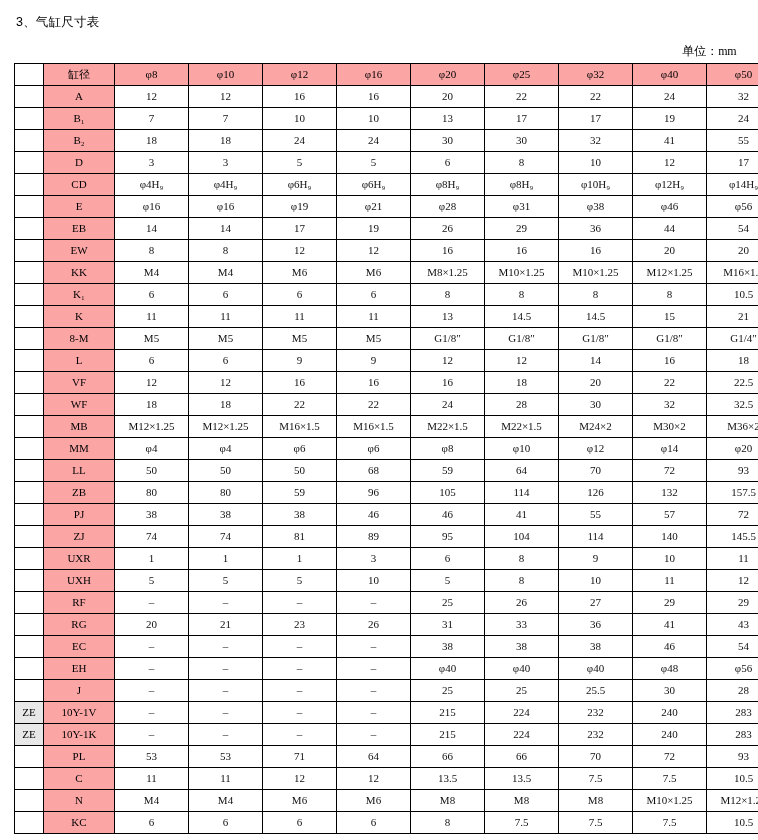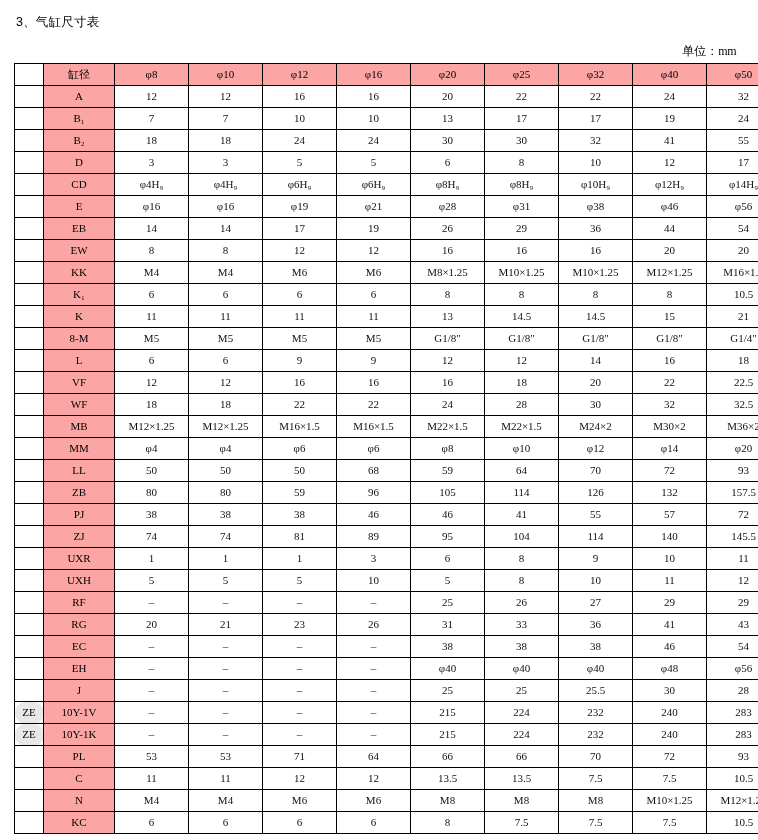--- a/index.html
+++ b/index.html
@@ -57,21 +57,20 @@
   }
   td.lbl {
     background: #fca5a5;
     font-size: 11px;
     margin-top: 24px;
   }
   td.ze {
     background: #e8e8e8;
     font-size: 10.5px;
     width: 26px;
-    border-radius: 11px;
   }
   td.ze-blank {
     border: none;
     width: 26px;
     background: #ffffff;
   }
   td.val {
     background: #ffffff;
     color: #111;
   }

